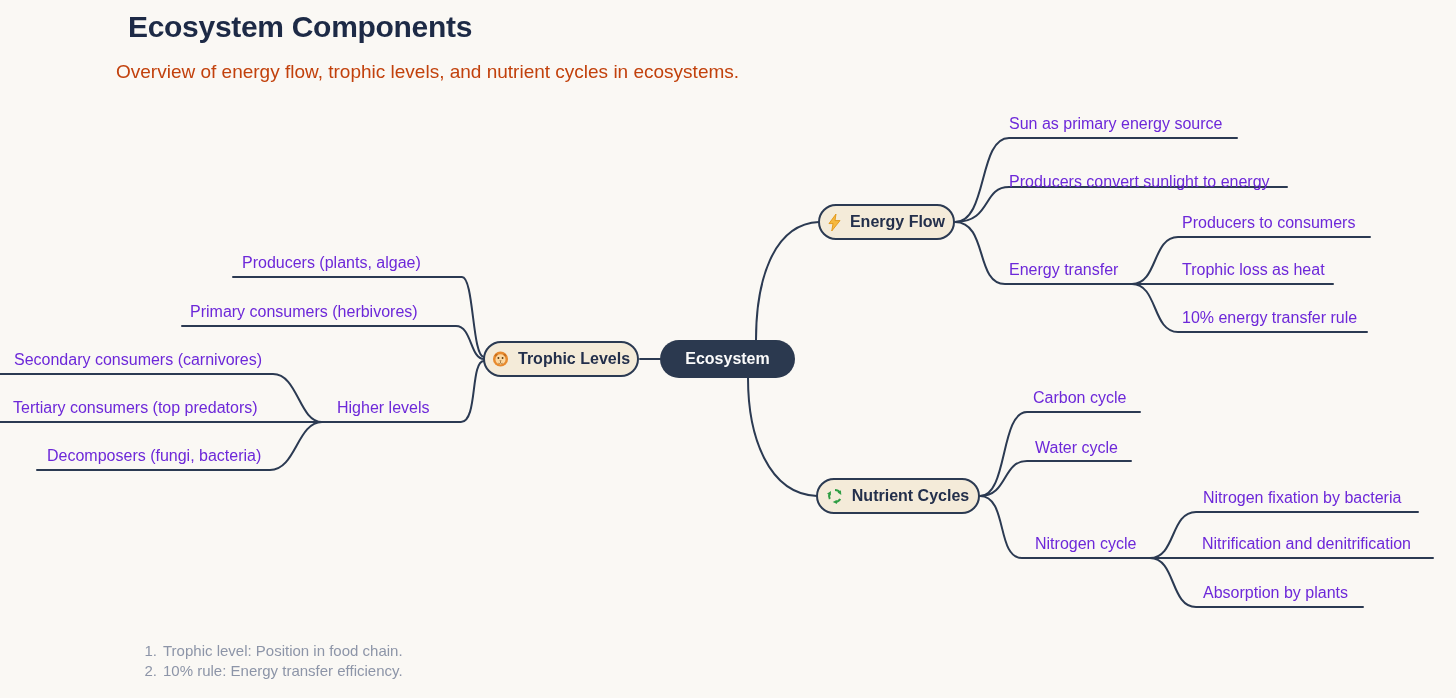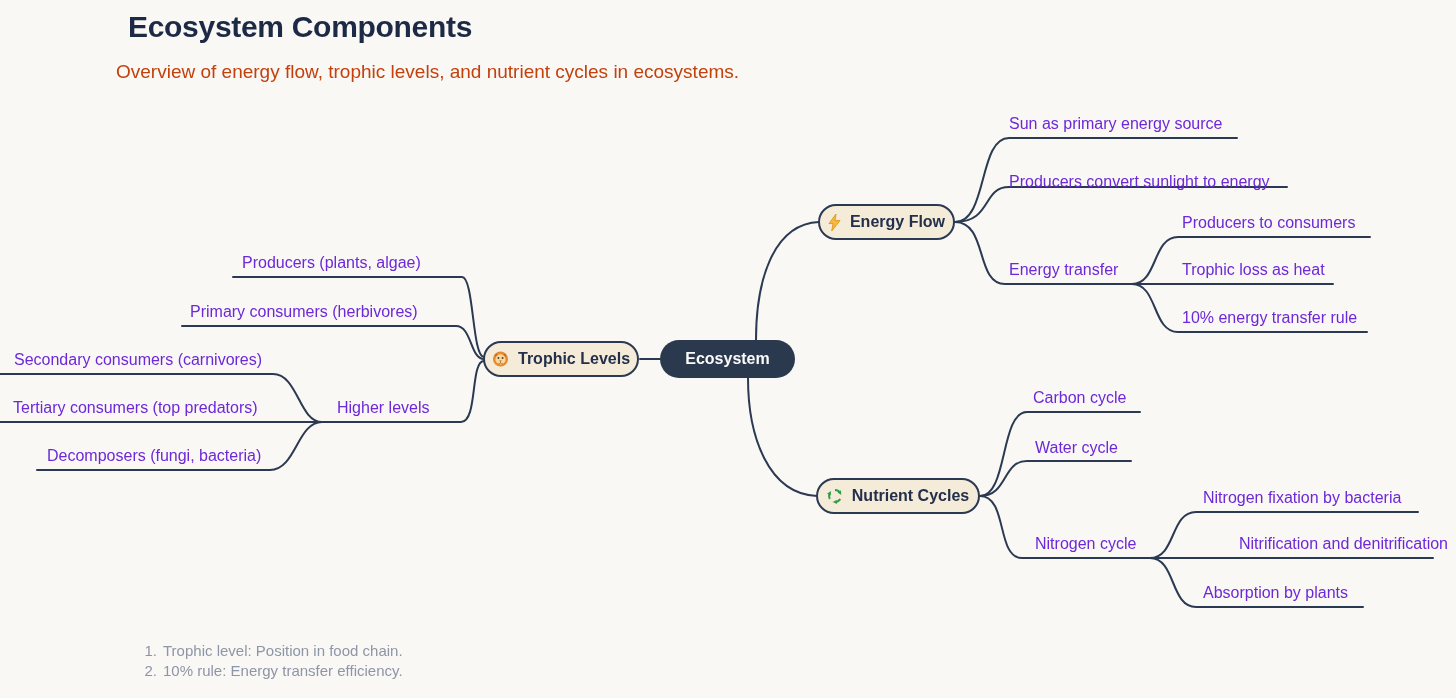--- a/index.html
+++ b/index.html
@@ -133,21 +133,21 @@
   <div class="leaf" style="left:190px;top:302px;">Primary consumers (herbivores)</div>
   <div class="leaf" style="left:337px;top:398px;">Higher levels</div>
   <div class="leaf" style="left:14px;top:350px;">Secondary consumers (carnivores)</div>
   <div class="leaf" style="left:13px;top:398px;">Tertiary consumers (top predators)</div>
   <div class="leaf" style="left:47px;top:446px;">Decomposers (fungi, bacteria)</div>
 
   <div class="leaf" style="left:1033px;top:388px;">Carbon cycle</div>
   <div class="leaf" style="left:1035px;top:438px;">Water cycle</div>
   <div class="leaf" style="left:1035px;top:534px;">Nitrogen cycle</div>
   <div class="leaf" style="left:1203px;top:488px;">Nitrogen fixation by bacteria</div>
-  <div class="leaf" style="left:1202px;top:534px;margin-left:37px;">Nitrification and denitrification</div>
+  <div class="leaf" style="left:1202px;top:534px;">Nitrification and denitrification</div>
   <div class="leaf" style="left:1203px;top:583px;">Absorption by plants</div>
 
   <div class="footnotes">
     <div class="footnote-line">
       <span class="footnote-num">1.</span>
       <span>Trophic level: Position in food chain.</span>
     </div>
     <div class="footnote-line">
       <span class="footnote-num">2.</span>
       <span>10% rule: Energy transfer efficiency.</span>

